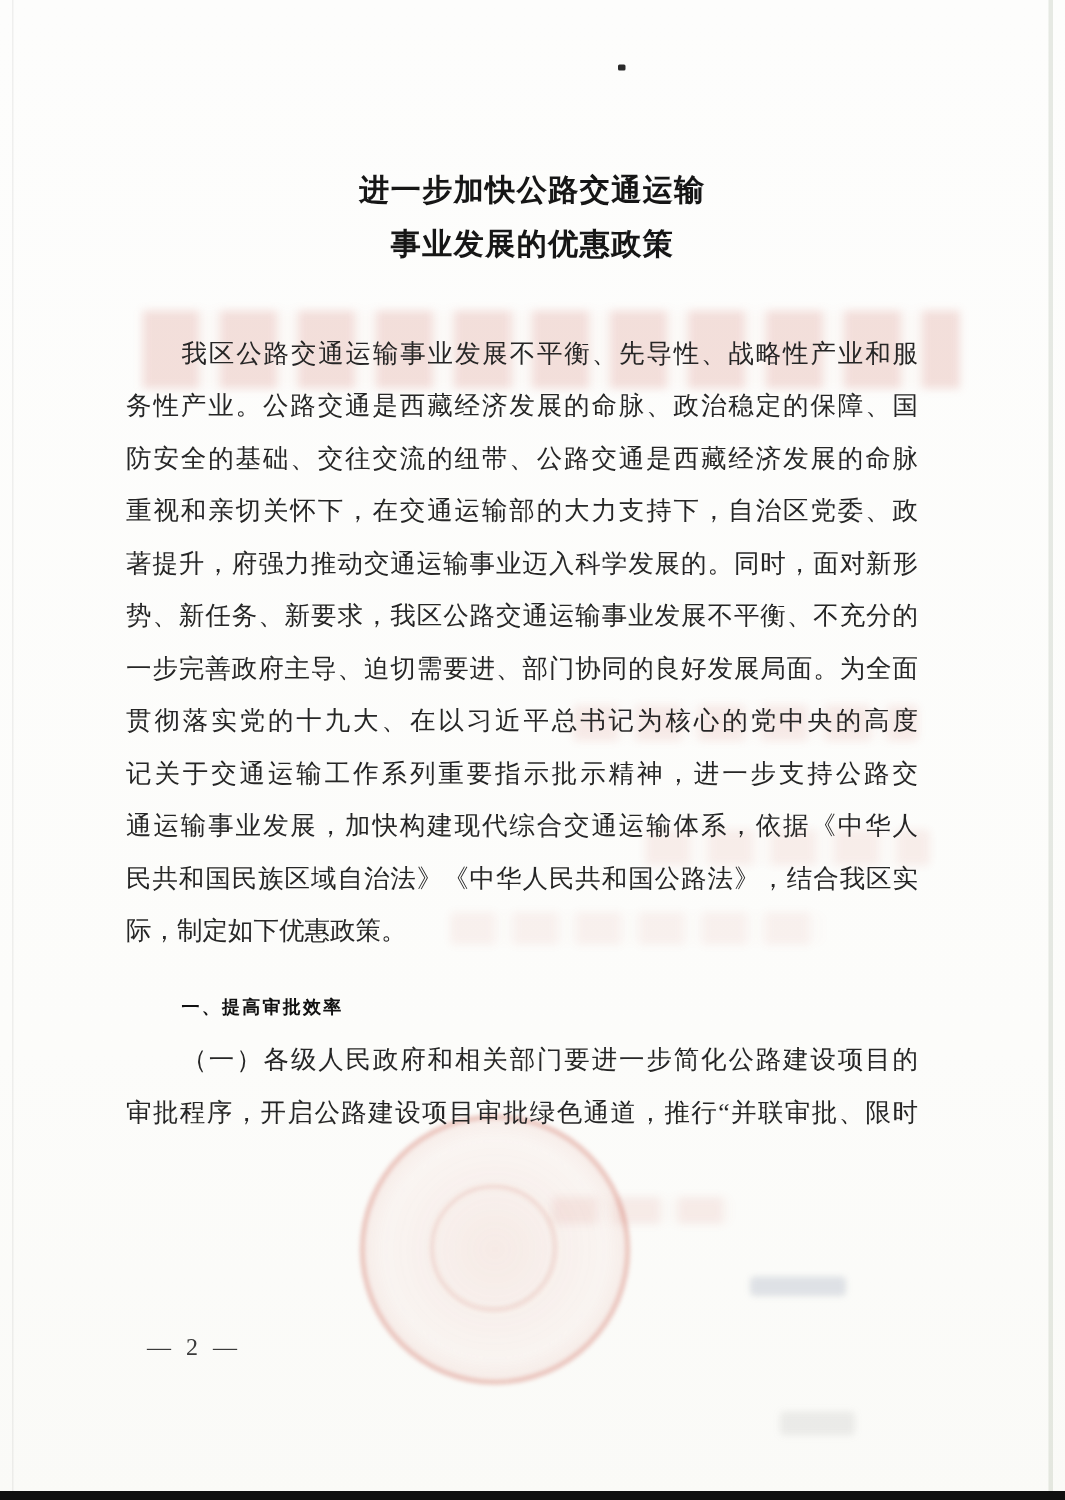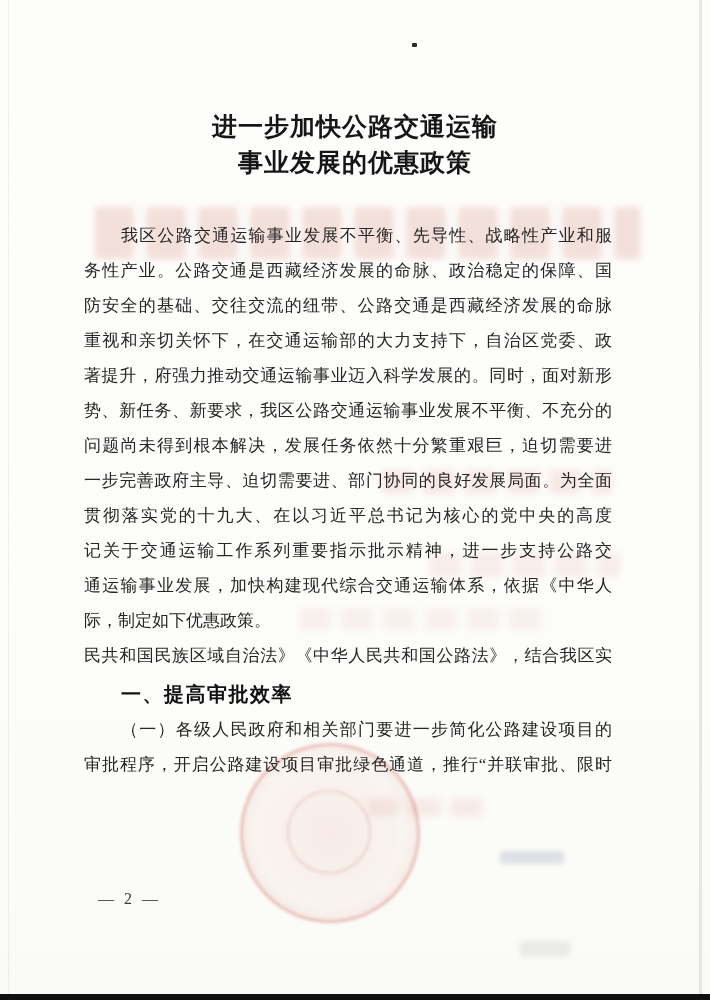--- a/index.html
+++ b/index.html
@@ -44,38 +44,38 @@
     filter:blur(1.5px);
   }
   .seal-inner{
     left:287px;top:790px;width:80px;height:80px;border-radius:50%;
     border:2px solid rgba(205,98,85,0.22);filter:blur(1.5px);
   }
 
   
   .title{
     position:absolute;left:0;right:0;top:109px;text-align:center;
-    font-size:25px;line-height:36px;font-weight:bold;color:#161616;
+    font-size:20px;line-height:36px;font-weight:bold;color:#161616;
     letter-spacing:1px;
   }
   .body-text{
     position:absolute;left:84px;top:218px;width:528px;
     font-size:17px;color:#262626;
   }
   .line{
     height:35px;line-height:35px;
     text-align:justify;text-align-last:justify;
     text-justify:inter-character;
     overflow:hidden;
   }
   .line.indent{text-indent:37px;}
   .line.short{text-align-last:left;}
   .heading{
-    height:35px;line-height:35px;margin-top:4px;
-    font-weight:bold;font-size:20px;color:#111;
+    height:35px;line-height:35px;margin-top:16px;
+    font-weight:bold;font-size:12px;color:#111;
     text-indent:37px;letter-spacing:1.5px;
   }
   .page-number{
     position:absolute;left:98px;top:890px;
     font-size:16px;letter-spacing:3px;color:#3a3a3a;
   }
 </style>
 </head>
 <body>
 
@@ -97,27 +97,26 @@
     <div>事业发展的优惠政策</div>
   </div>
 
   <div class="body-text">
     <div class="line indent">我区公路交通运输事业发展不平衡、先导性、战略性产业和服</div>
     <div class="line">务性产业。公路交通是西藏经济发展的命脉、政治稳定的保障、国</div>
     <div class="line">防安全的基础、交往交流的纽带、公路交通是西藏经济发展的命脉</div>
     <div class="line">重视和亲切关怀下，在交通运输部的大力支持下，自治区党委、政</div>
     <div class="line">著提升，府强力推动交通运输事业迈入科学发展的。同时，面对新形</div>
     <div class="line">势、新任务、新要求，我区公路交通运输事业发展不平衡、不充分的</div>
-    <div class="line">问题尚未得到根本解决，发展任务依然十分繁重艰巨，迫切需要进</div>
     <div class="line">一步完善政府主导、迫切需要进、部门协同的良好发展局面。为全面</div>
     <div class="line">贯彻落实党的十九大、在以习近平总书记为核心的党中央的高度</div>
     <div class="line">记关于交通运输工作系列重要指示批示精神，进一步支持公路交</div>
     <div class="line">通运输事业发展，加快构建现代综合交通运输体系，依据《中华人</div>
+    <div class="line">民共和国民族区域自治法》《中华人民共和国公路法》，结合我区实</div>
     <div class="line short">际，制定如下优惠政策。</div>
-    <div class="line">民共和国民族区域自治法》《中华人民共和国公路法》，结合我区实</div>
 
     <div class="heading">一、提高审批效率</div>
 
     <div class="line indent">（一）各级人民政府和相关部门要进一步简化公路建设项目的</div>
     <div class="line">审批程序，开启公路建设项目审批绿色通道，推行“并联审批、限时</div>
   </div>
 
   <div class="page-number">— 2 —</div>
 
   <div class="edge-left"></div>

